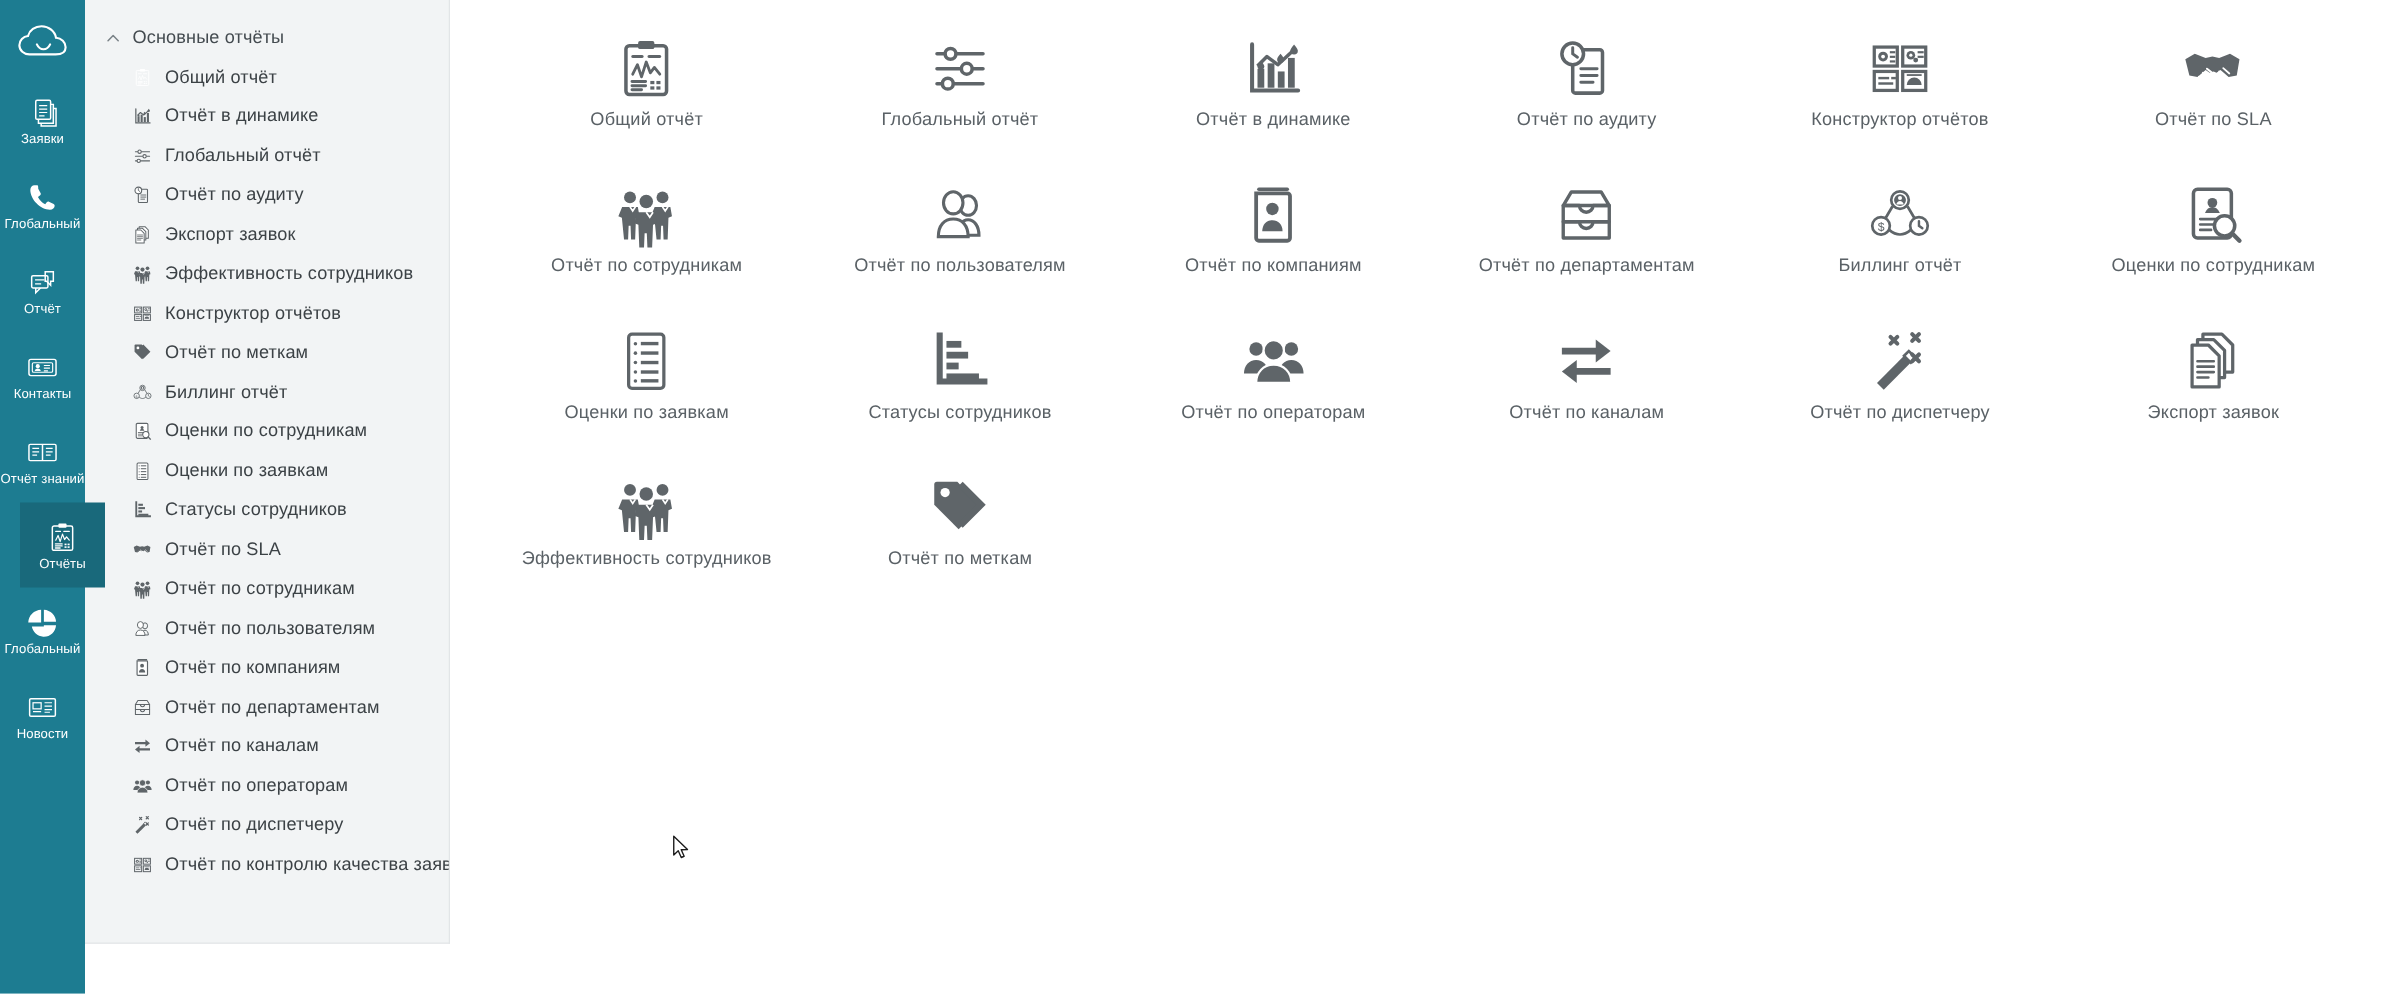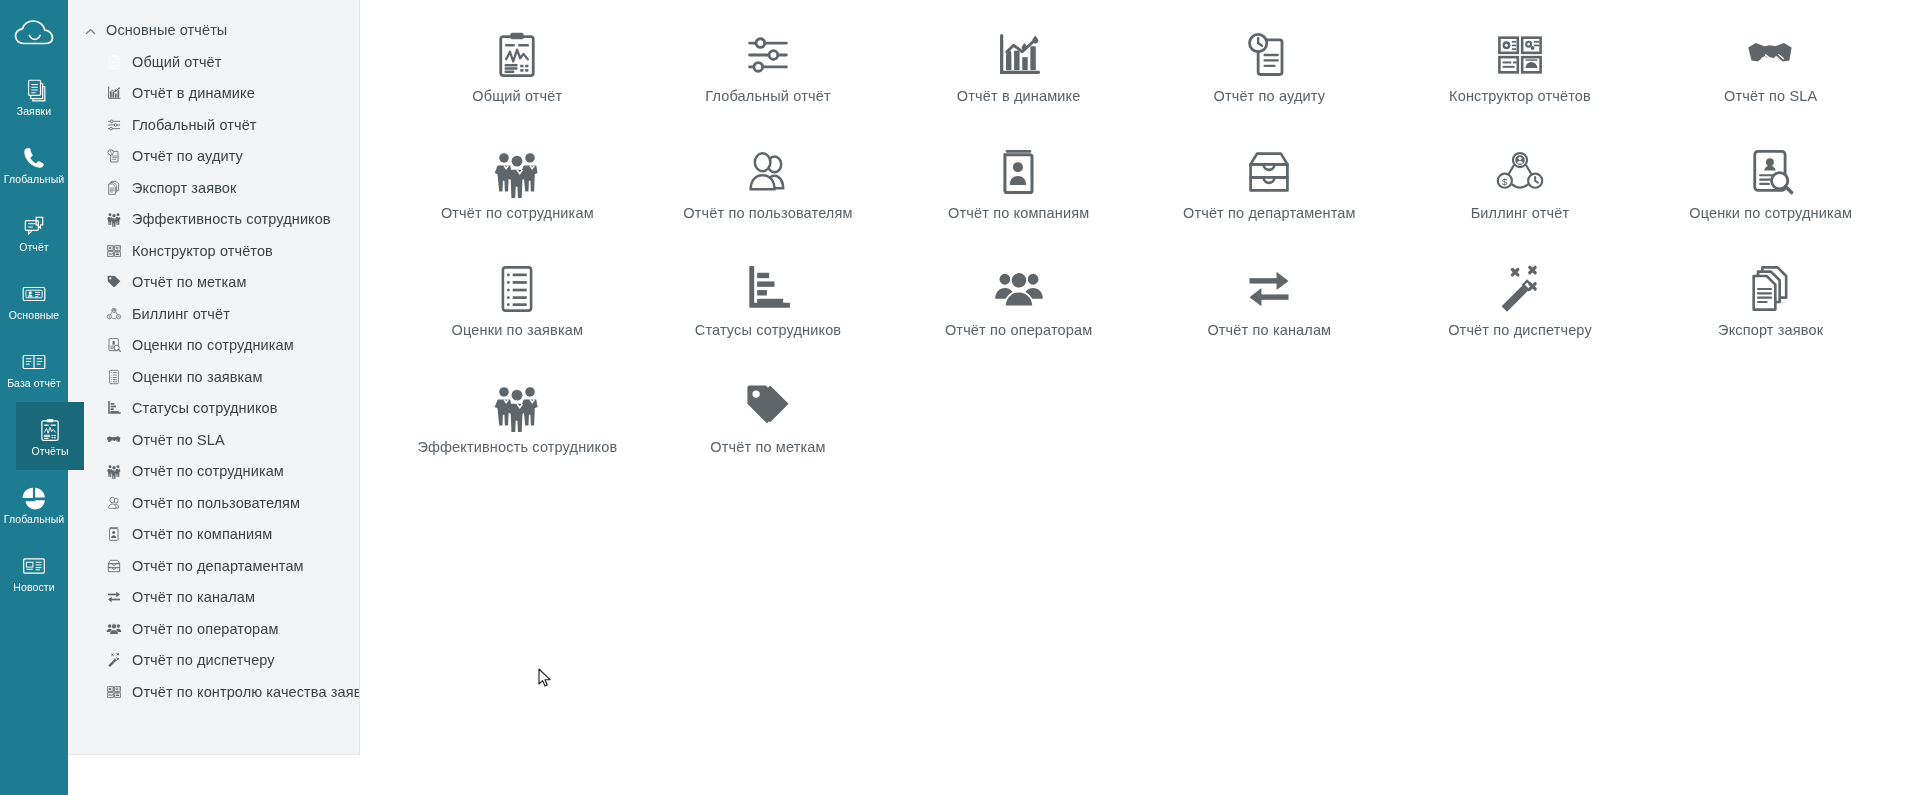--- a/index.html
+++ b/index.html
@@ -143,31 +143,31 @@
       <div class="rail-item">
         <span class="ri-ico">
           <svg width="26" height="26" viewBox="0 0 48 48" fill="none" stroke="#fff" stroke-width="2.2">
       <rect x="4" y="12" width="40" height="24" rx="3"></rect>
             <rect x="9" y="17" width="30" height="14" rx="2" stroke-width="1.7"></rect>
       <circle cx="17" cy="22" r="3" fill="#fff" stroke="none"></circle>
             <path d="M12.5 29c.8-2.4 2.5-3.6 4.5-3.6s3.7 1.2 4.5 3.6z" fill="#fff" stroke="none"></path>
       <path d="M26 21h9M26 25h9M26 29h6" stroke-width="1.7"></path>
           </svg>
         </span>
-        <span class="ri-label">Основные</span>
+        <span class="ri-label">Контакты</span>
       </div>
       <div class="rail-item">
         <span class="ri-ico">
           <svg width="26" height="26" viewBox="0 0 48 48" fill="none" stroke="#fff" stroke-width="2.2">
       <rect x="4" y="12" width="40" height="24" rx="2"></rect>
             <path d="M24 12v24"></path>
       <path d="M9 18h10M9 23h10M9 28h7M29 18h10M29 23h10M29 28h7" stroke-width="1.8"></path>
           </svg>
         </span>
-        <span class="ri-label">База отчёт</span>
+        <span class="ri-label">Отчёт знаний</span>
       </div>
       <div class="rail-item active">
         <span class="ri-ico">
           <svg width="26" height="26" viewBox="0 0 48 48" fill="none" stroke="#fff" stroke-width="2.2">
       <rect x="9" y="7" width="30" height="36" rx="2.5"></rect>
       <rect x="18" y="3.5" width="12" height="6" rx="1.4" fill="#fff" stroke="none"></rect>
       <path d="M14 15h7M26 15h8" stroke-width="1.87" stroke-linecap="round"></path>
       <path d="M14 28l3.5-7 3 9 3.5-11 3 8 3-4 4 5" stroke-width="1.7600000000000002" stroke-linejoin="round" stroke-linecap="round"></path>
       <path d="M13.5 33.5h10M13.5 36.5h10M13.5 39.5h7" stroke-width="1.87" stroke-linecap="round"></path>
       <rect x="27" y="33" width="3" height="2.4" fill="#fff" stroke="none"></rect>

